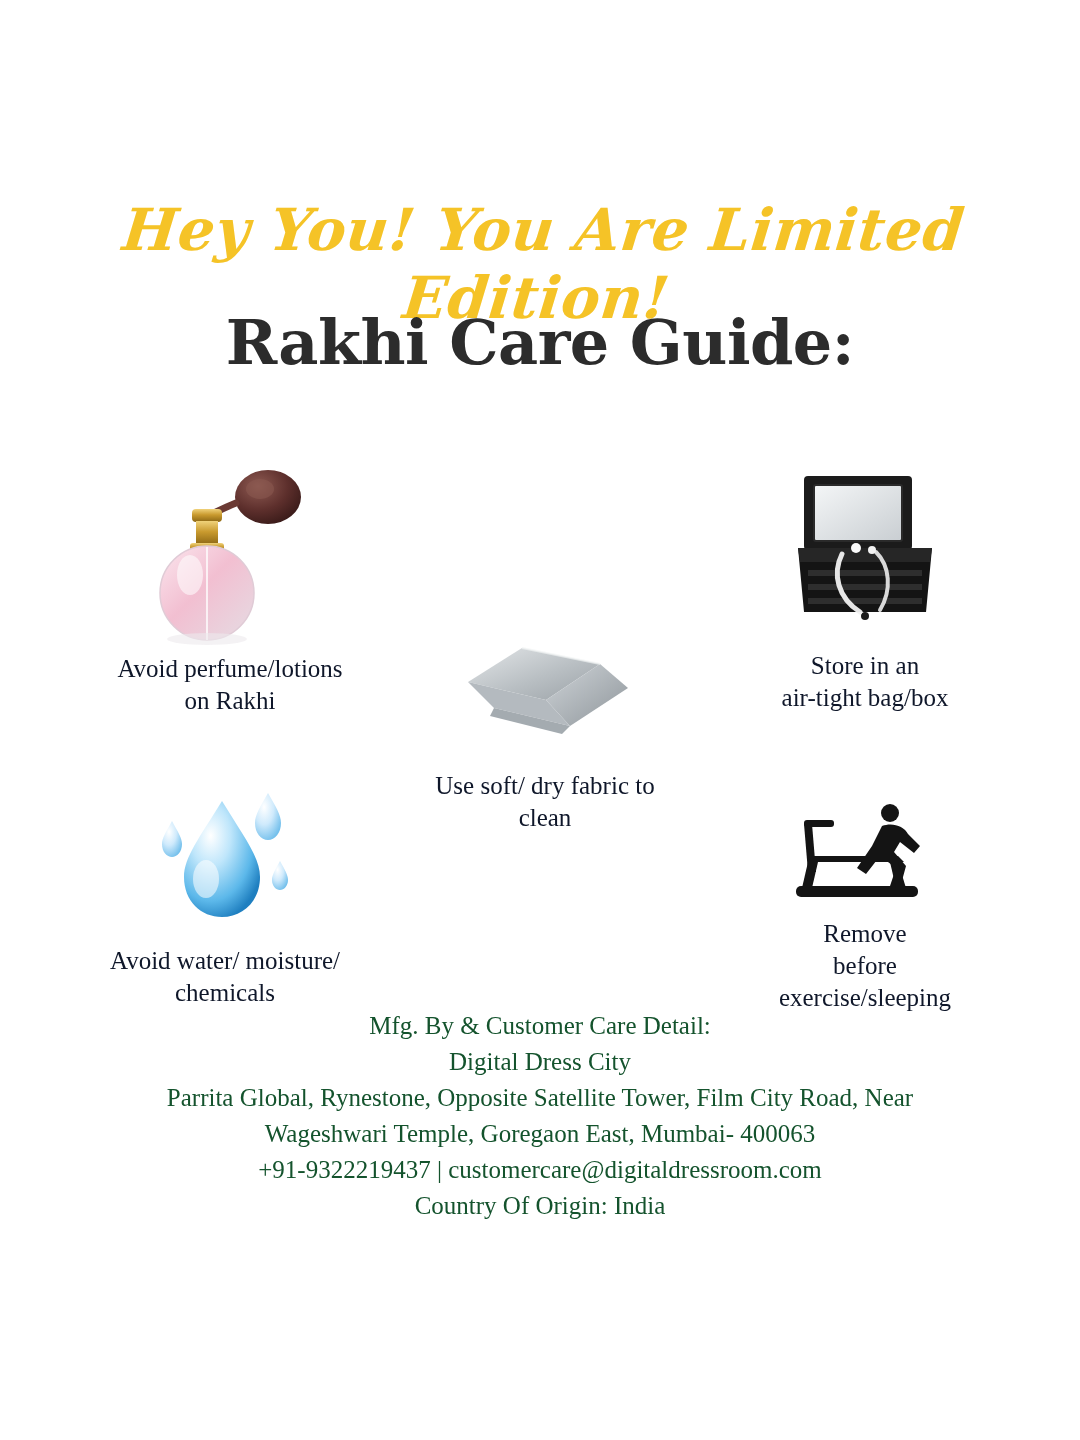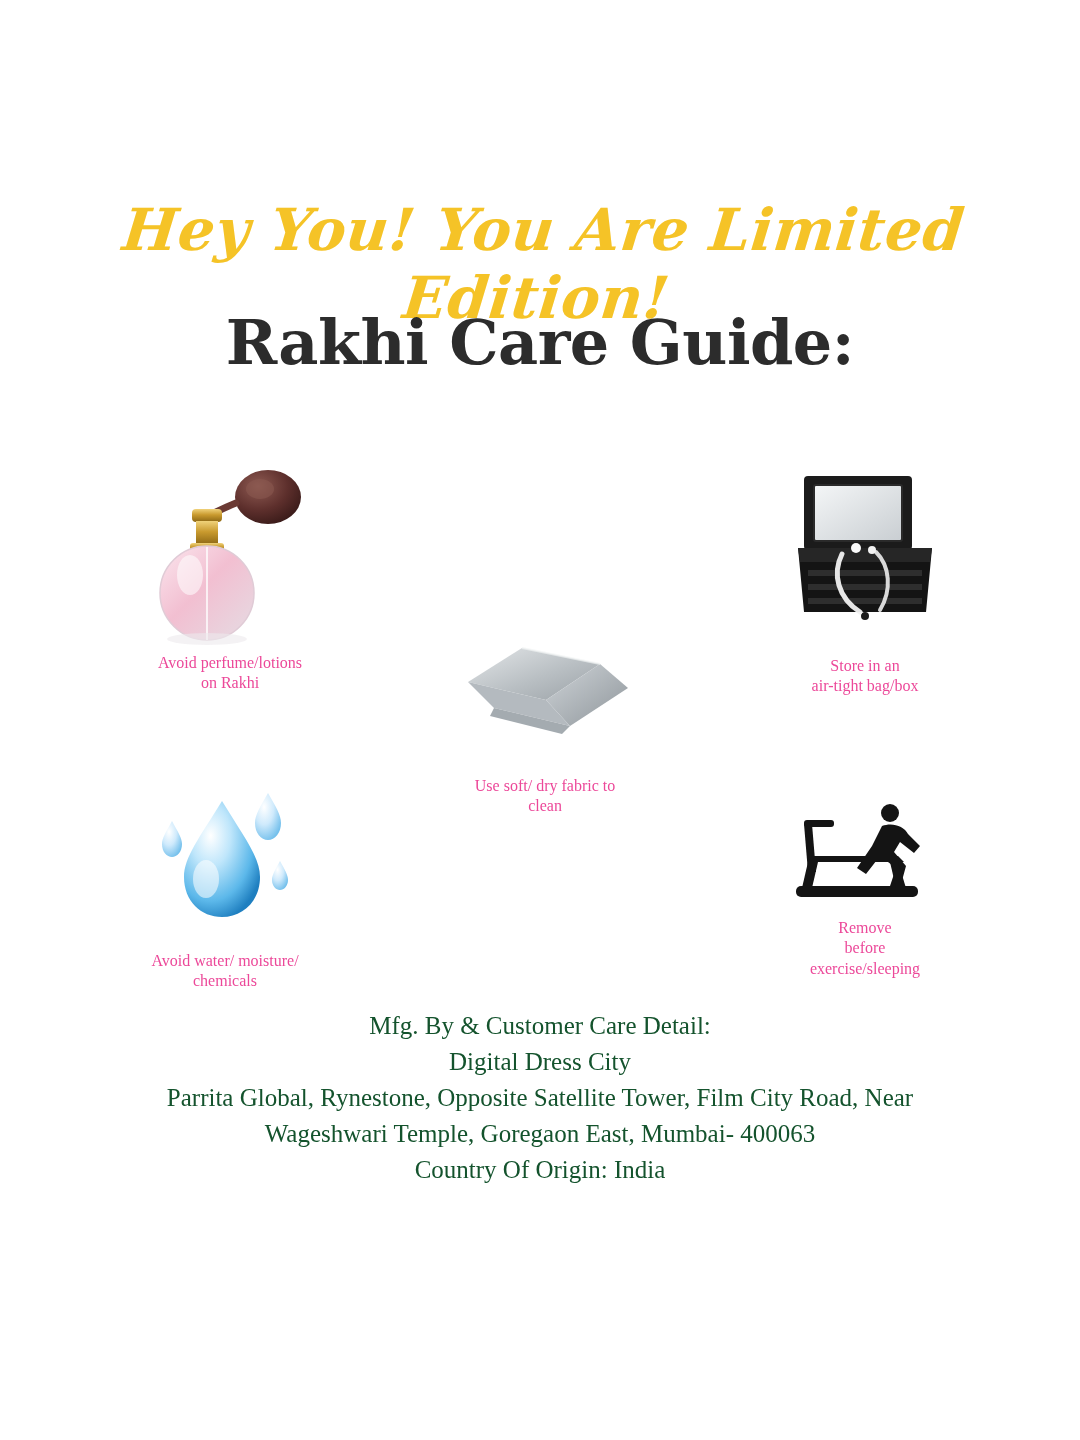--- a/index.html
+++ b/index.html
@@ -50,23 +50,23 @@
     color: #2c2c2c;
   }
 
   
   .tile {
     position: absolute;
     text-align: center;
   }
   .tile .caption {
     font-family: "Liberation Serif", serif;
-    font-size: 16px;
+    font-size: 25px;
     line-height: 1.28;
-    color: #ec4899;
+    color: #0f172a;
     white-space: pre-line;
   }
   .art {
     position: relative;
     margin: 0 auto;
   }
 
   
   .tile-perfume { left: 60px;  top: 455px;  width: 340px; }
   .tile-cloth   { left: 380px; top: 630px;  width: 330px; }
@@ -74,21 +74,21 @@
   .tile-water   { left: 50px;  top: 775px;  width: 350px; }
   .tile-exercise{ left: 700px; top: 800px;  width: 330px; }
 
   .art-perfume { width: 200px; height: 190px; }
   .art-cloth   { width: 190px; height: 120px; }
   .art-box     { width: 170px; height: 160px; }
   .art-water   { width: 170px; height: 150px; }
   .art-exercise{ width: 175px; height: 110px; }
 
   .cap-gap-sm { margin-top: 8px; }
-  .cap-gap-md { margin-top: 26px; }
+  .cap-gap-md { margin-top: 20px; }
 
   
   .footer {
     position: absolute;
     left: 0;
     top: 1008px;
     width: 1080px;
     text-align: center;
   }
   .footer .line {
@@ -258,17 +258,18 @@
     <div class="caption cap-gap-sm">Remove
 before
 exercise/sleeping</div>
   </div>
 
   <div class="footer">
     <div class="line">Mfg. By &amp; Customer Care Detail:</div>
     <div class="line">Digital Dress City</div>
     <div class="line">Parrita Global, Rynestone, Opposite Satellite Tower, Film City Road, Near</div>
     <div class="line">Wageshwari Temple, Goregaon East, Mumbai- 400063</div>
+    <div class="line">+91-9322219437 | customercare@digitaldressroom.com</div>
     <div class="line">Country Of Origin: India</div>
   </div>
 
 
 </div>
 
 </body></html>

